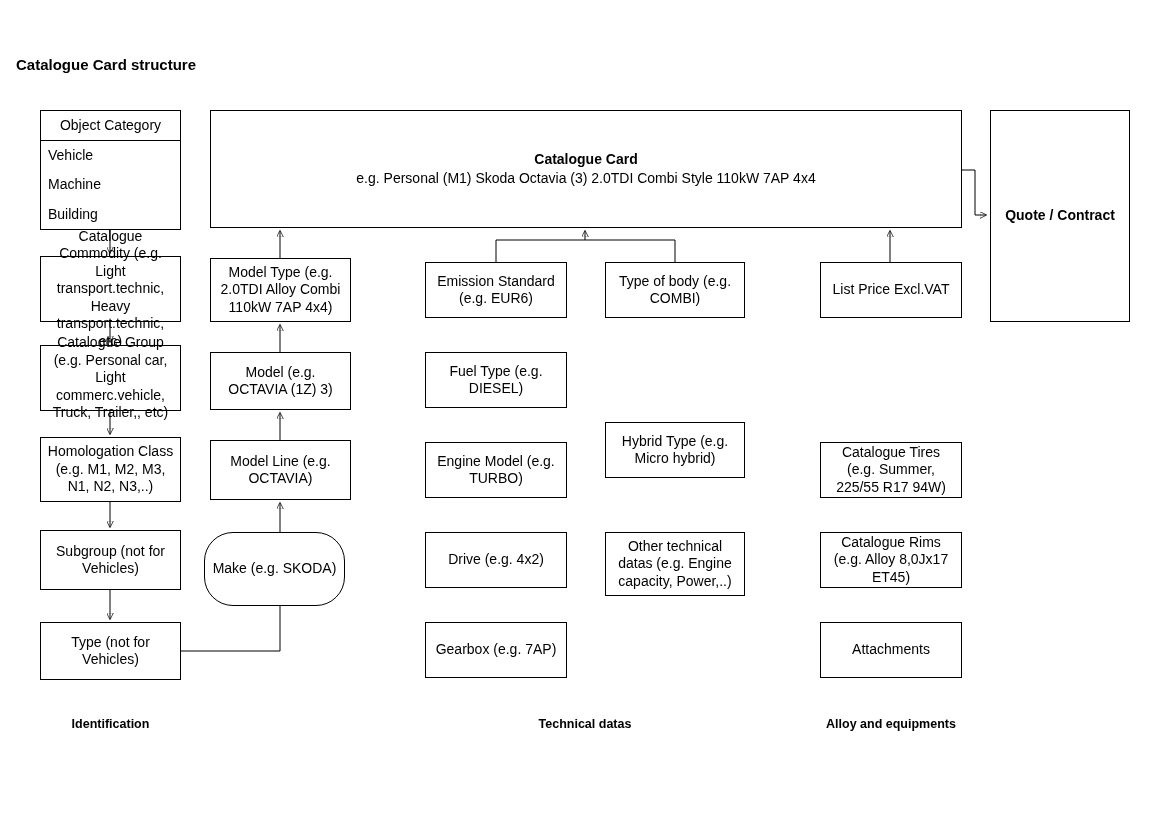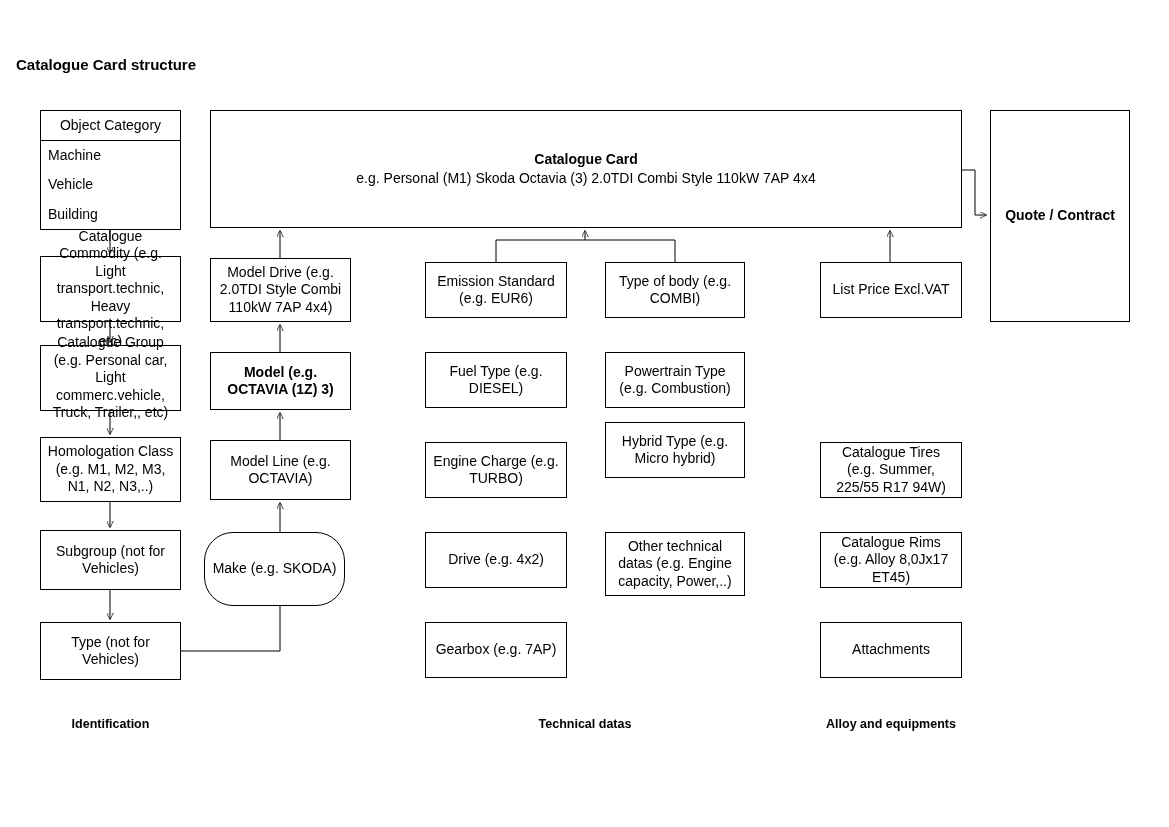--- a/index.html
+++ b/index.html
@@ -64,75 +64,72 @@
       <div class="card-sub">e.g. Personal (M1) Skoda Octavia (3) 2.0TDI Combi Style 110kW 7AP 4x4</div>
     </div>
   </div>
 
   <div class="node bold" style="left:990px;top:110px;width:140px;height:212px;">
     <span>Quote / Contract</span>
   </div>
 
   <div class="node objcat" style="left:40px;top:110px;width:141px;height:120px;">
     <div class="hdr">Object Category</div>
+    <div class="itm">Vehicle</div>
     <div class="itm">Machine</div>
-    <div class="itm">Vehicle</div>
     <div class="itm">Building</div>
   </div>
 
   <div class="node" style="left:40px;top:256px;width:141px;height:66px;">
     <span>Catalogue Commodity (e.g. Light transport.technic, Heavy transport.technic, etc)</span>
   </div>
   <div class="node" style="left:40px;top:345px;width:141px;height:66px;">
     <span>Catalogue Group (e.g. Personal car, Light commerc.vehicle, Truck, Trailer,, etc)</span>
   </div>
   <div class="node" style="left:40px;top:437px;width:141px;height:65px;">
     <span>Homologation Class (e.g. M1, M2, M3, N1, N2, N3,..)</span>
   </div>
   <div class="node" style="left:40px;top:530px;width:141px;height:60px;">
     <span>Subgroup (not for Vehicles)</span>
   </div>
   <div class="node" style="left:40px;top:622px;width:141px;height:58px;">
     <span>Type (not for Vehicles)</span>
   </div>
 
   <div class="node" style="left:210px;top:258px;width:141px;height:64px;">
-    <span>Model Drive (e.g. 2.0TDI Style Combi 110kW 7AP 4x4)</span>
+    <span>Model Type (e.g. 2.0TDI Alloy Combi 110kW 7AP 4x4)</span>
   </div>
-  <div class="node" style="left:210px;top:352px;width:141px;height:58px;font-weight:bold;">
+  <div class="node" style="left:210px;top:352px;width:141px;height:58px;">
     <span>Model (e.g. OCTAVIA (1Z) 3)</span>
   </div>
   <div class="node" style="left:210px;top:440px;width:141px;height:60px;">
     <span>Model Line (e.g. OCTAVIA)</span>
   </div>
   <div class="node" style="left:204px;top:532px;width:141px;height:74px;border-radius:29px;">
     <span>Make (e.g. SKODA)</span>
   </div>
 
   <div class="node" style="left:425px;top:262px;width:142px;height:56px;">
     <span>Emission Standard (e.g. EUR6)</span>
   </div>
   <div class="node" style="left:425px;top:352px;width:142px;height:56px;">
     <span>Fuel Type (e.g. DIESEL)</span>
   </div>
   <div class="node" style="left:425px;top:442px;width:142px;height:56px;">
-    <span>Engine Charge (e.g. TURBO)</span>
+    <span>Engine Model (e.g. TURBO)</span>
   </div>
   <div class="node" style="left:425px;top:532px;width:142px;height:56px;">
     <span>Drive (e.g. 4x2)</span>
   </div>
   <div class="node" style="left:425px;top:622px;width:142px;height:56px;">
     <span>Gearbox (e.g. 7AP)</span>
   </div>
 
   <div class="node" style="left:605px;top:262px;width:140px;height:56px;">
     <span>Type of body (e.g. COMBI)</span>
-  </div>
-  <div class="node" style="left:605px;top:352px;width:140px;height:56px;">
-    <span>Powertrain Type (e.g. Combustion)</span>
   </div>
   <div class="node" style="left:605px;top:422px;width:140px;height:56px;">
     <span>Hybrid Type (e.g. Micro hybrid)</span>
   </div>
   <div class="node" style="left:605px;top:532px;width:140px;height:64px;">
     <span>Other technical datas (e.g. Engine capacity, Power,..)</span>
   </div>
 
   <div class="node" style="left:820px;top:262px;width:142px;height:56px;">
     <span>List Price Excl.VAT</span>

